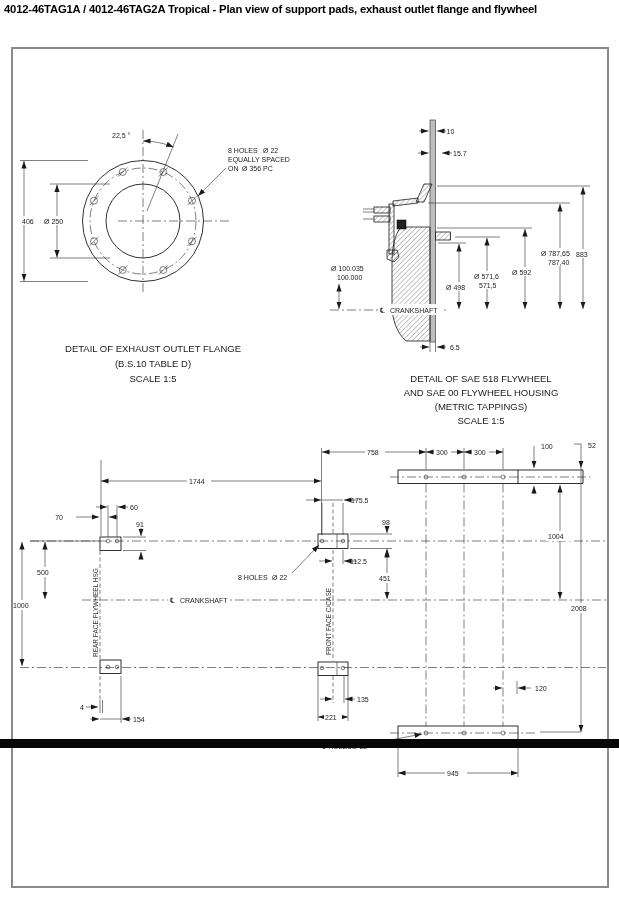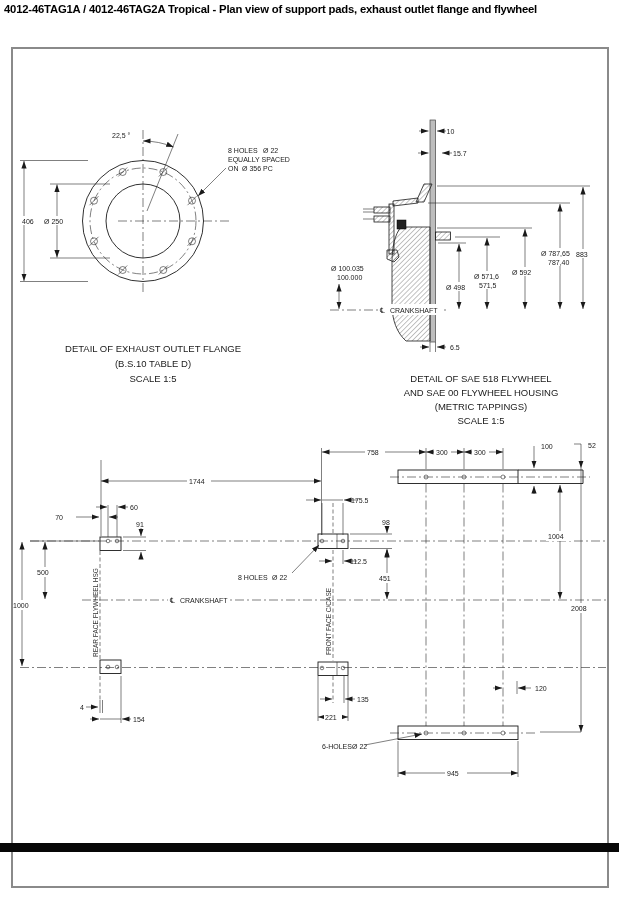--- a/index.html
+++ b/index.html
@@ -1,16 +1,16 @@
 <!DOCTYPE html>
 <html><head>
 <meta charset="utf-8">
 <style>
   html,body{margin:0;padding:0;background:#fff;width:619px;height:900px;overflow:hidden;}
-  .page{position:relative;width:619px;height:852px;background:#fff;font-family:"Liberation Sans",sans-serif;}
+  .page{position:relative;width:619px;height:748px;background:#fff;font-family:"Liberation Sans",sans-serif;}
   .doc-title{position:absolute;left:4px;top:3px;width:612px;font-size:11.3px;font-weight:bold;color:#000;letter-spacing:-0.2px;white-space:nowrap;}
   .frame{position:absolute;left:11px;top:47px;width:594px;height:837px;border:2px solid #8a8a8a;background:#fff;}
   .frame svg{position:absolute;left:0;top:0;}
   .footer-bar{position:absolute;left:0;bottom:0;width:619px;height:9px;background:#070707;}
   text{font-family:"Liberation Sans",sans-serif;fill:#1a1a1a;}
   .dim{font-size:7px;}
   .cap{font-size:9.5px;}
   .face{font-size:6.5px;fill:#333;}
   .cl-sym{font-family:"DejaVu Sans",sans-serif;font-size:7.5px;}
   .ln{stroke:#1a1a1a;stroke-width:0.9;fill:none;}

